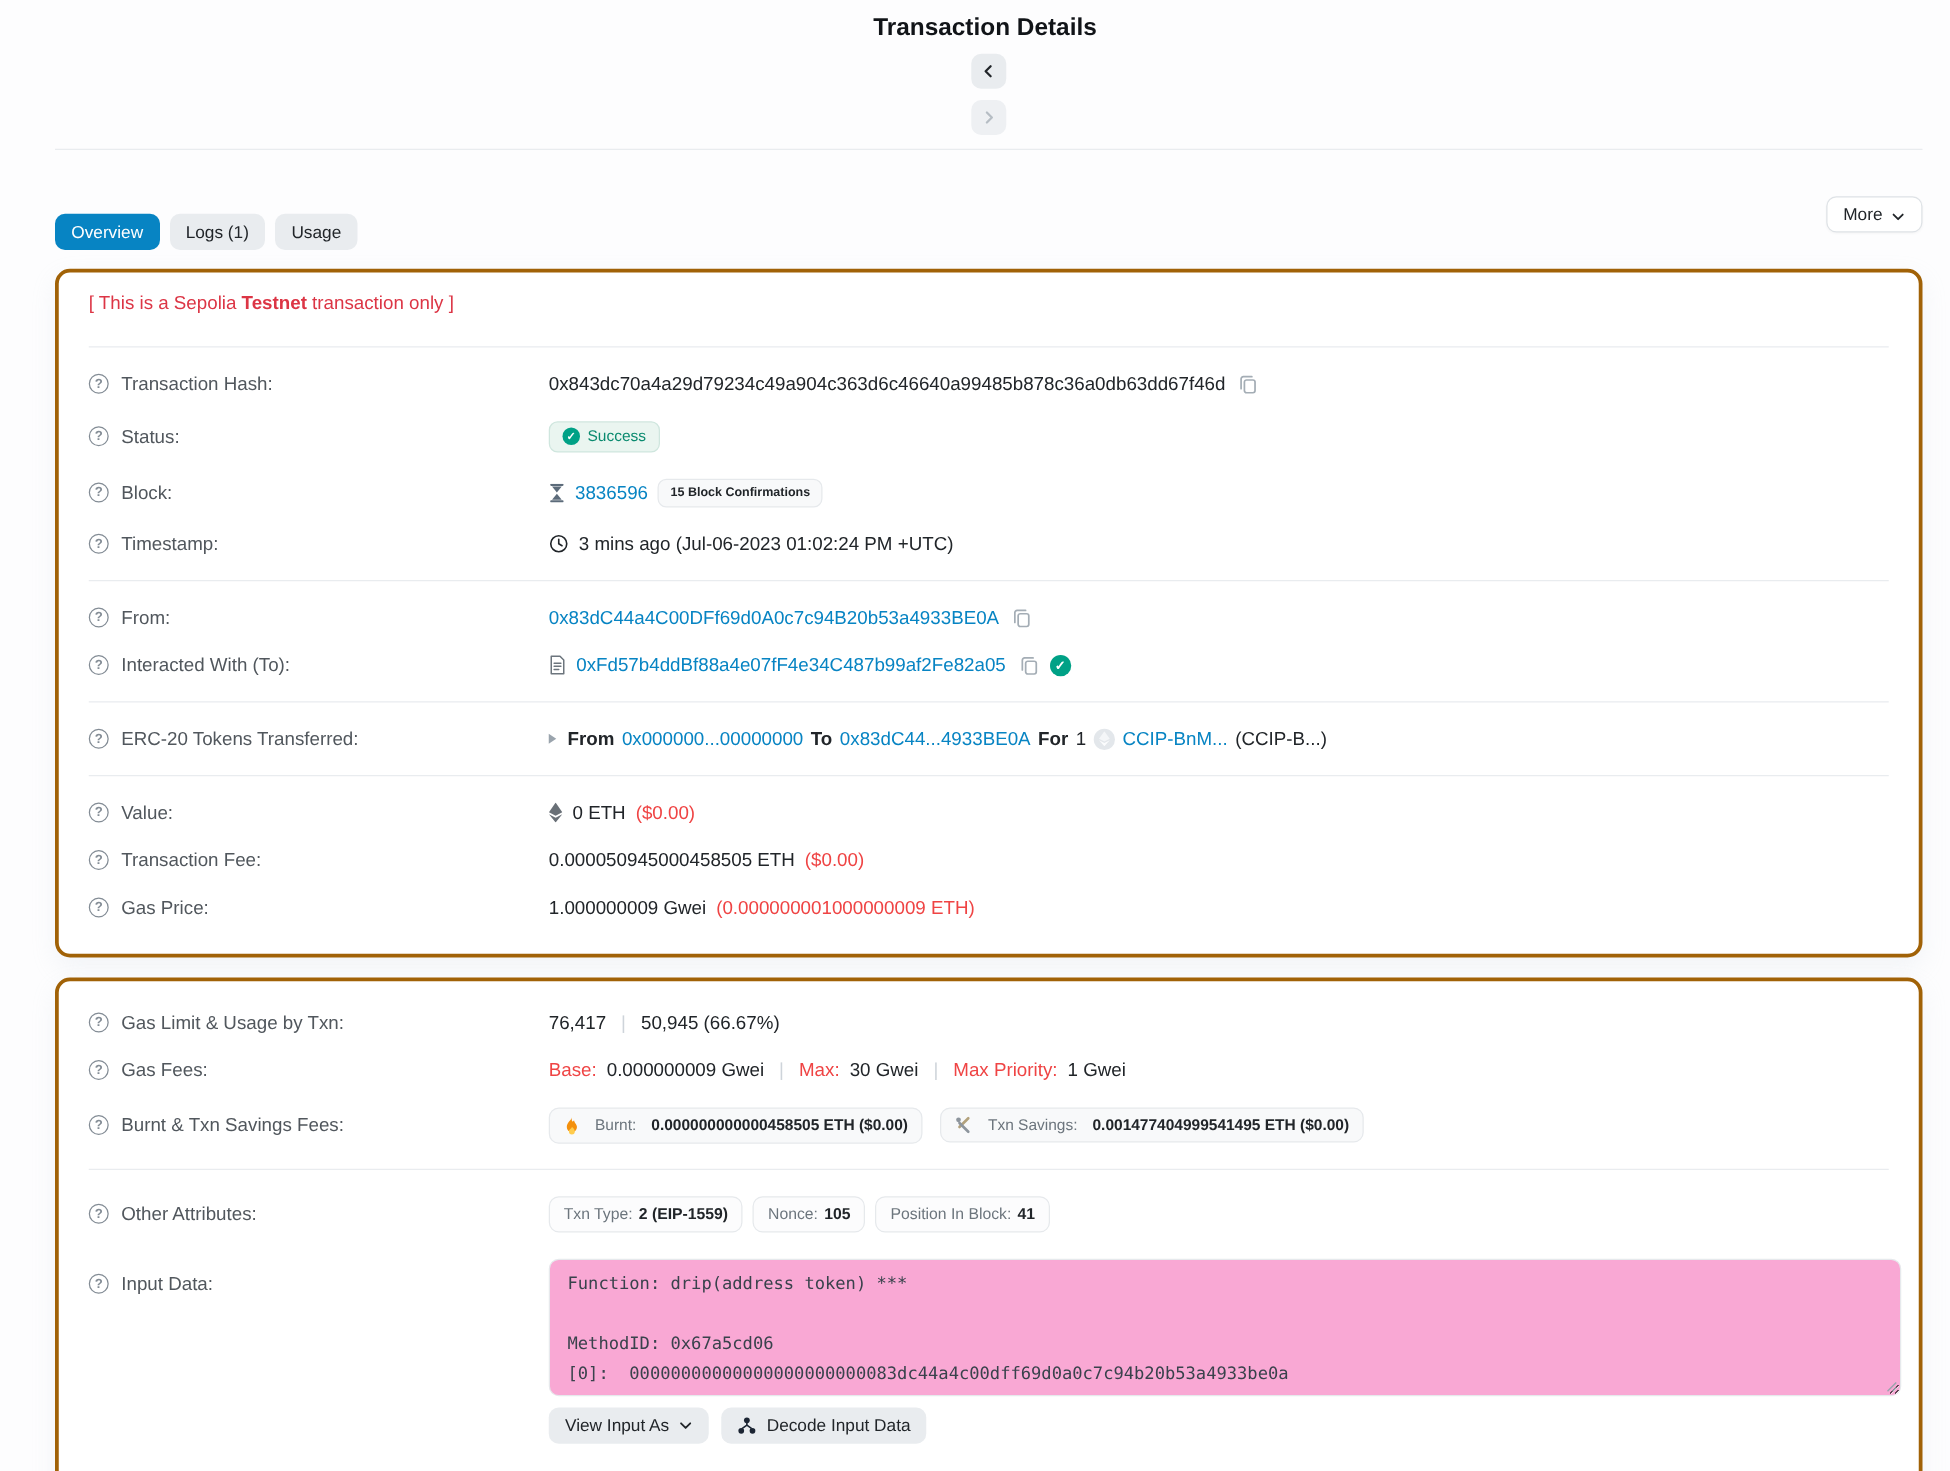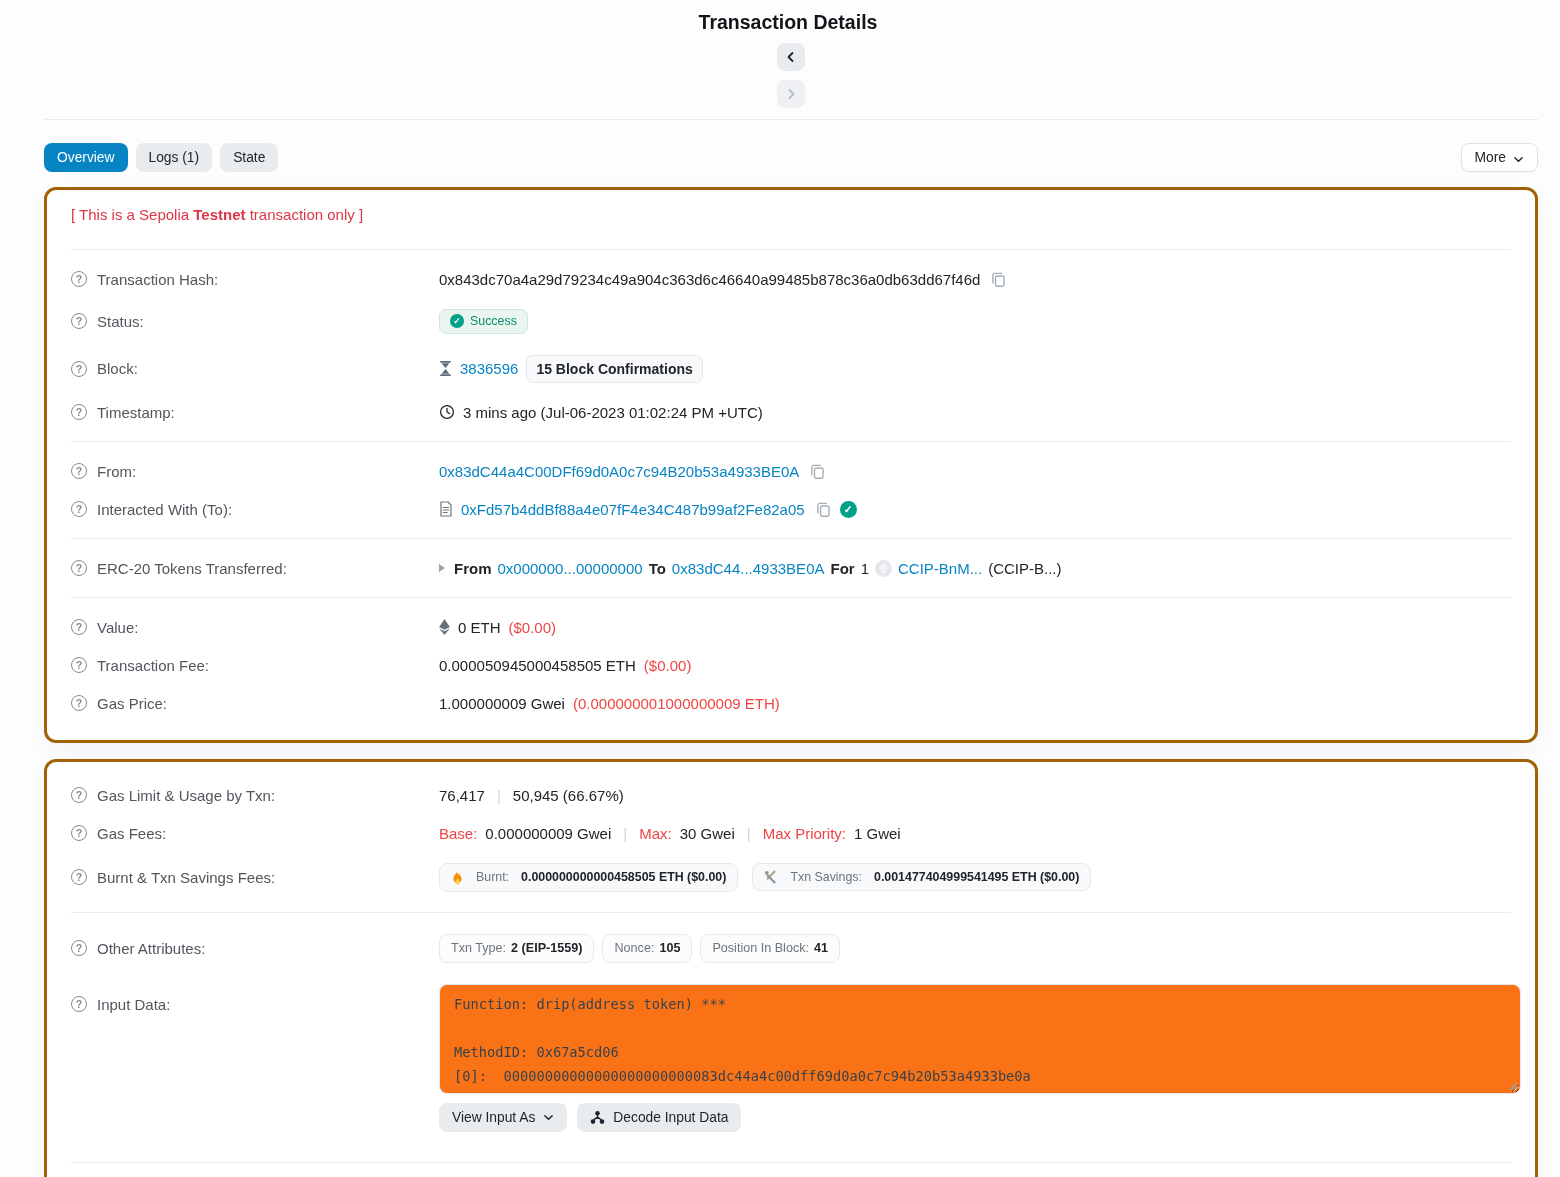--- a/index.html
+++ b/index.html
@@ -19,21 +19,21 @@
     display:inline-flex; align-items:center; justify-content:center; background:#e9ecef;
   }
   .nav-btn.next { background:#eef0f3; }
   .header-divider { border-bottom:1px solid #e9ecef; margin:11px 22px 0 44px; }
 
   
   .toolbar { display:flex; justify-content:space-between; align-items:center; margin:23px 22px 15px 44px; }
   .tabs { display:flex; gap:8px; }
   .tab {
     border:none; border-radius:8px; padding:7px 13px; font-size:13.8px; font-weight:500;
-    font-family:"Liberation Sans", sans-serif; background:#e9ecef; color:#212529; cursor:pointer;
+    font-family:"Liberation Sans", sans-serif; background:#e9ecef; color:#212529; cursor:pointer;margin-top:28px;
   }
   .tab.active { background:#0784c3; color:#fff; }
   .more-btn {
     display:inline-flex; align-items:flex-end; gap:7px; background:#fff;
     border:1px solid #dee2e6; border-radius:8px; padding:6px 13px;
     font-size:13.8px; font-family:"Liberation Sans", sans-serif; color:#212529; cursor:pointer;
     box-shadow:0 1px 2px rgba(0,0,0,.03);
   }
 
   
@@ -64,21 +64,21 @@
     color:#0a8a6f; border-radius:7px; padding:4.5px 10px; font-size:12.4px; font-weight:500;
   }
   .check-circle {
     width:14px; height:14px; background:#00a186; border-radius:50%; color:#fff;
     display:inline-flex; align-items:center; justify-content:center; font-size:9px; font-weight:700;
   }
   .check-circle.lg { width:17px; height:17px; font-size:10.5px; }
 
   .pill-badge {
     display:inline-flex; align-items:center; gap:5px; background:#f8f9fa; border:1px solid #e6e9ec;
-    border-radius:7px; padding:5px 9px; font-size:14px; font-weight:700; color:#212529;
+    border-radius:7px; padding:5px 9px; font-size:10px; font-weight:700; color:#212529;
   }
   .attr-badge {
     display:inline-flex; align-items:center; gap:5px; background:#fcfcfd; border:1px solid #e6e9ec;
     border-radius:8px; padding:6.5px 11px; font-size:12.6px;
   }
   .attr-badge .k { color:#6c757d; font-weight:500; }
   .attr-badge .v { color:#212529; font-weight:700; }
   .fee-badge {
     display:inline-flex; align-items:center; gap:12px; background:#f8f9fa; border:1px solid #e6e9ec;
     border-radius:8px; padding:6px 11px; font-size:12.4px;
@@ -90,21 +90,21 @@
   .erc20-line b { font-weight:700; }
   .caret { width:0; height:0; border-top:4.5px solid transparent; border-bottom:4.5px solid transparent;
     border-left:6px solid #9aa4ad; margin-right:3px; }
   .token-icon {
     width:17px; height:17px; border-radius:50%; background:#e3e7eb;
     display:inline-flex; align-items:center; justify-content:center;
   }
 
   .input-box-wrap { position:relative; width:1082px; }
   .input-box {
-    width:1082px; height:110px; background:#f97316; border:1px solid #e6e9ec; border-radius:8px;
+    width:1082px; height:110px; background:#f9a8d4; border:1px solid #e6e9ec; border-radius:8px;
     font-family:"DejaVu Sans Mono","Liberation Mono",monospace; font-size:13.7px; line-height:24px;
     color:#39424c; padding:7px 14px; white-space:pre; overflow:hidden; resize:both;
   }
   .resize-corner { position:absolute; right:3px; bottom:3px; pointer-events:none; }
   .input-actions { display:flex; gap:10px; margin-top:9px; }
   .gray-btn {
     display:inline-flex; align-items:center; gap:8px; background:#e9ecef; border:none;
     border-radius:8px; padding:7px 13px; font-size:13.8px; font-family:"Liberation Sans",sans-serif;
     color:#212529; cursor:pointer; font-weight:400;
   }
@@ -126,21 +126,21 @@
           <polyline points="4.5,2 8.5,6 4.5,10"></polyline>
         </svg>
     </button>
   </header>
   <div class="header-divider"></div>
 
   <div class="toolbar">
     <div class="tabs">
       <button class="tab active">Overview</button>
       <button class="tab">Logs (1)</button>
-      <button class="tab">State</button>
+      <button class="tab">Usage</button>
     </div>
     <button class="more-btn">
       <span>More</span>
       <svg width="11" height="11" viewBox="0 0 12 12" fill="none" stroke="#212529" stroke-width="1.6" stroke-linecap="round" stroke-linejoin="round">
           <polyline points="2,4 6,8 10,4"></polyline>
         </svg>
     </button>
   </div>
 
   <section class="card">

